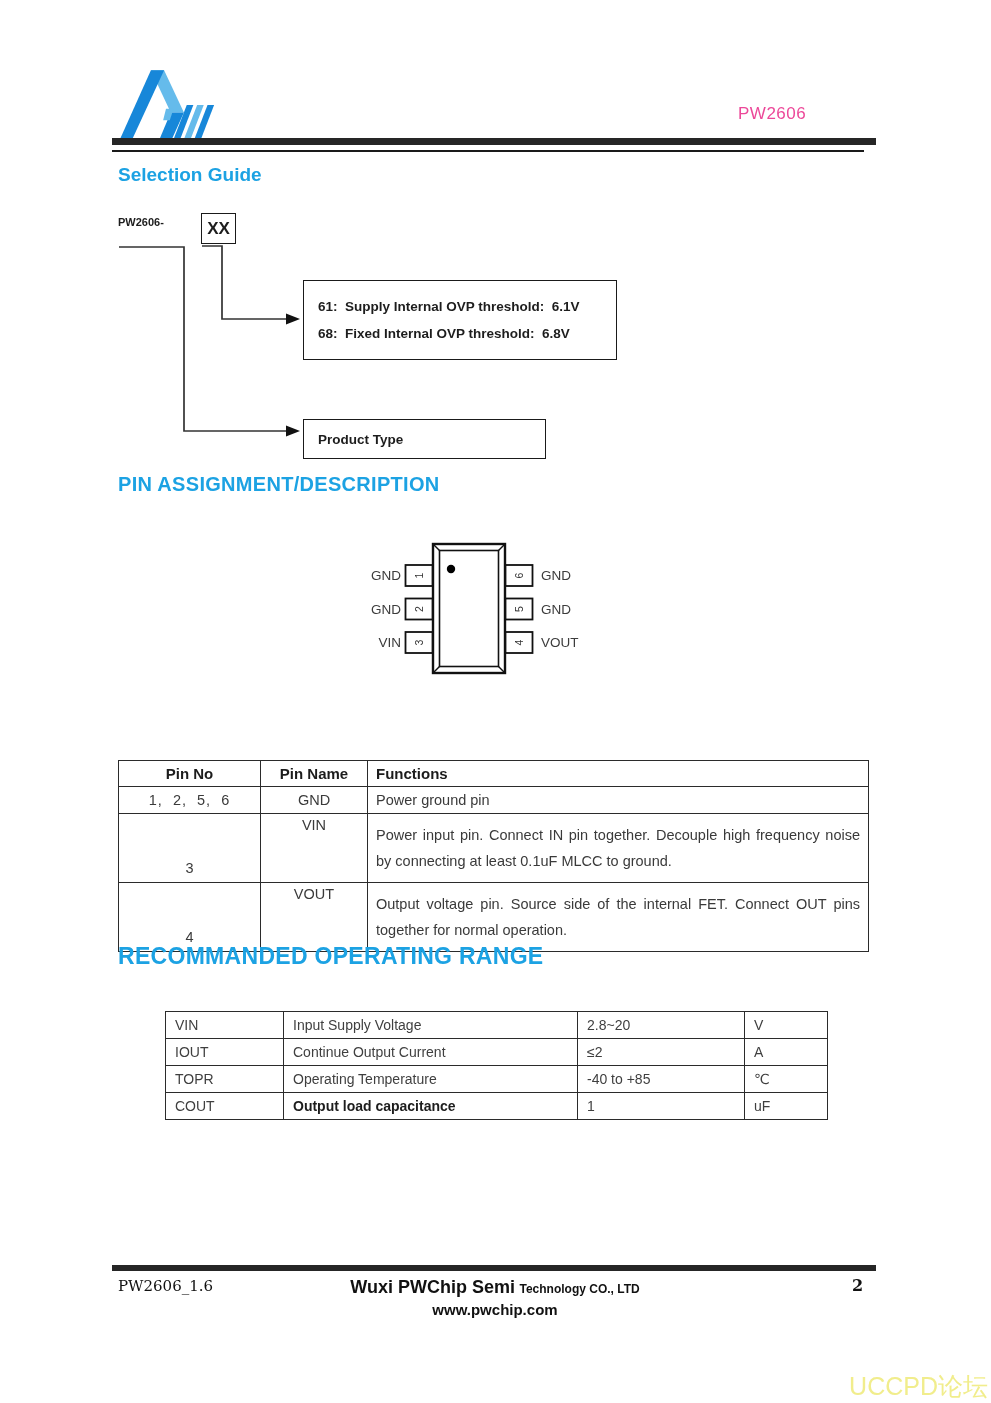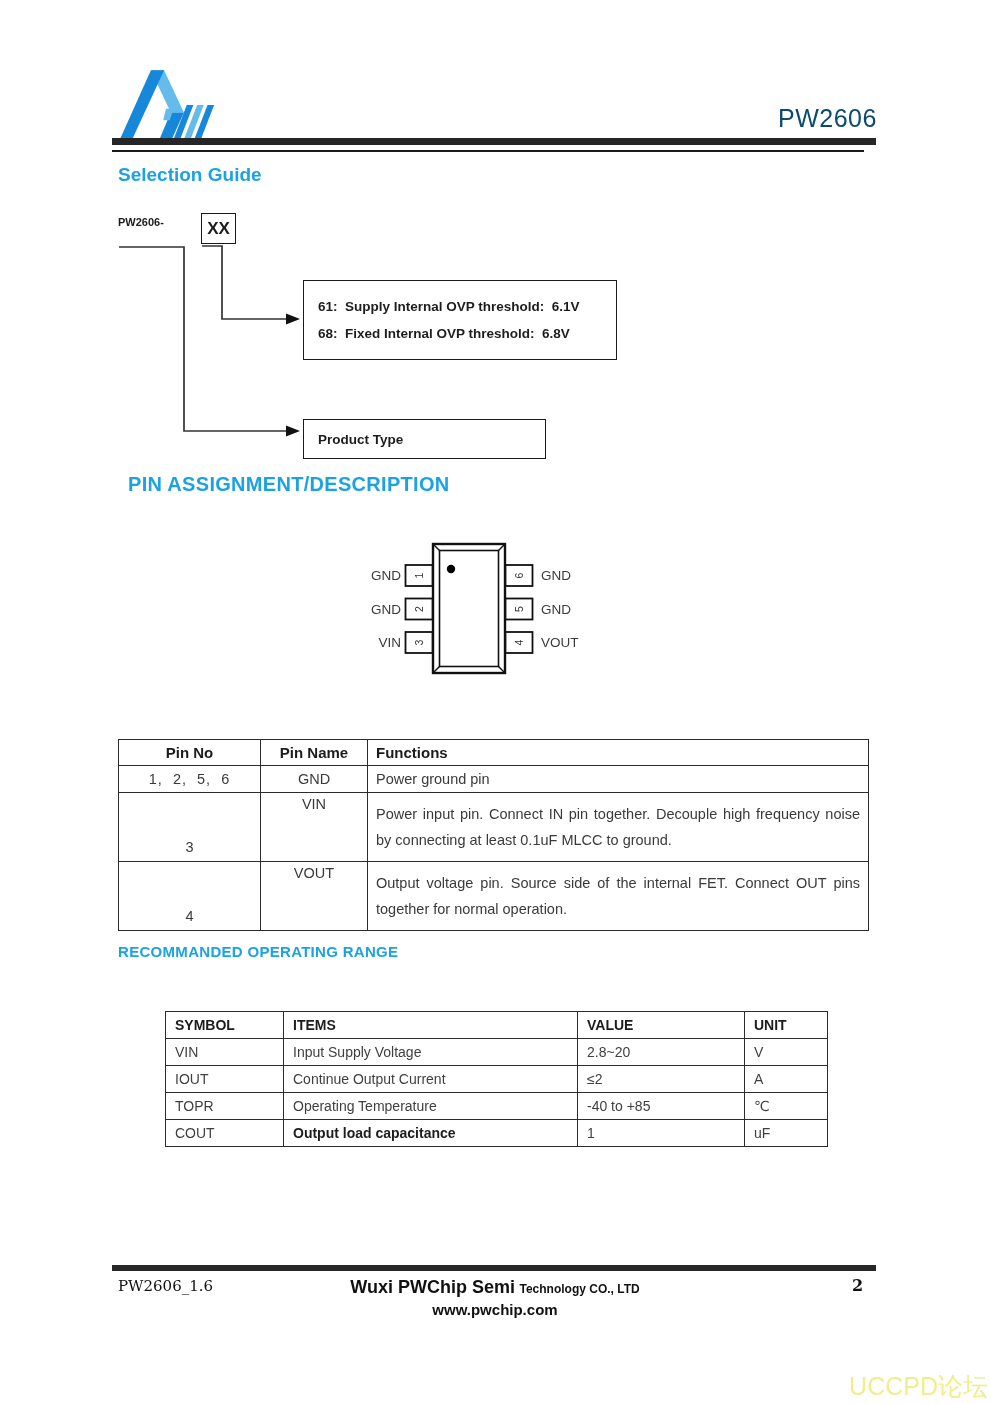--- a/index.html
+++ b/index.html
@@ -5,48 +5,48 @@
   * { margin:0; padding:0; box-sizing:border-box; }
   html,body { background:#ffffff; }
   .page {
     position:relative; width:991px; height:1403px; background:#fff;
     font-family:"Liberation Sans","DejaVu Sans",sans-serif; color:#222;
     overflow:hidden;
   }
   .abs { position:absolute; }
 
   
-  .product-title { left:778px; top:104px; font-size:25px; color:#0c4a6e; letter-spacing:0.5px; }
+  .product-title { left:738px; top:104px; font-size:17px; color:#ec4899; letter-spacing:0.5px; }
   .rule-thick { left:112px; top:138px; width:764px; height:7px; background:#262626; }
   .rule-thin  { left:112px; top:150px; width:752px; height:1.5px; background:#1a1a1a; }
 
   
   .h-cyan { color:#1CA2E3; font-weight:bold; }
   .h-selection { left:118px; top:164px; font-size:19px; }
-  .h-pin   { left:128px; top:473px; font-size:20px; letter-spacing:0.3px; }
-  .h-range { left:118px; top:943px; font-size:15px; letter-spacing:0.3px; }
+  .h-pin   { left:118px; top:473px; font-size:20px; letter-spacing:0.3px; }
+  .h-range { left:118px; top:943px; font-size:23px; letter-spacing:0.3px; }
 
   
   .part-prefix { left:118px; top:216px; font-size:11px; font-weight:bold; color:#1d1d1d; }
   .part-suffix-box { left:201px; top:213px; width:35px; height:31px; border:1.6px solid #1a1a1a;
     display:flex; align-items:center; justify-content:center; font-size:17px; font-weight:bold; color:#1d1d1d; }
   .sel-connectors { left:110px; top:240px; width:200px; height:200px; }
   .ovp-box { left:303px; top:280px; width:314px; height:80px; border:1.6px solid #1a1a1a;
     padding:12px 0 0 14px; }
   .ovp-box .line { font-size:13.5px; font-weight:bold; color:#1d1d1d; line-height:27px; white-space:pre-wrap; }
   .product-type-box { left:303px; top:419px; width:243px; height:40px; border:1.6px solid #1a1a1a;
     display:flex; align-items:center; padding-left:14px; font-size:13.5px; font-weight:bold; color:#1d1d1d; }
 
   
   .chip-svg { left:360px; top:538px; width:250px; height:152px; }
 
   
   table { border-collapse:collapse; table-layout:fixed; }
   td, th { border:1.5px solid #2b2b2b; overflow:hidden; }
-  .pin-table { left:118px; top:739px; width:750px; }
+  .pin-table { left:118px; top:760px; width:750px; }
   .pin-table th { font-size:15px; font-weight:bold; color:#1c1c1c; height:26px; }
   .pin-table td { font-size:14.5px; color:#3a3a3a; }
   .pin-table .c { text-align:center; }
   .pin-table .l { text-align:left; padding:0 8px; }
   .pin-table .just { text-align:justify; line-height:26px; padding:8px 8px; }
   .pin-table .vbot { vertical-align:bottom; padding-bottom:6px; }
   .pin-table .vtop { vertical-align:top; padding-top:3px; }
   .pin-no-list { letter-spacing:1px; word-spacing:5px; }
   .range-table { left:165px; top:1011px; width:662px; }
   .range-table th { font-size:14px; font-weight:bold; color:#1c1c1c; height:27px; text-align:left; padding-left:9px; }
@@ -170,26 +170,20 @@
   <div class="abs h-cyan h-range">RECOMMANDED OPERATING RANGE</div>
 
   <table class="abs range-table">
     <colgroup>
         <col style="width:118px">
         <col style="width:294px">
         <col style="width:167px">
         <col style="width:83px">
       </colgroup>
     <tbody>
-        <tr>
-      <th>SYMBOL</th>
-      <th>ITEMS</th>
-      <th>VALUE</th>
-      <th>UNIT</th>
-    </tr>
     <tr>
       <td>VIN</td>
       <td>Input Supply Voltage</td>
       <td>2.8~20</td>
       <td>V</td>
     </tr>
     <tr>
       <td>IOUT</td>
       <td>Continue Output Current</td>
       <td>≤2</td>

